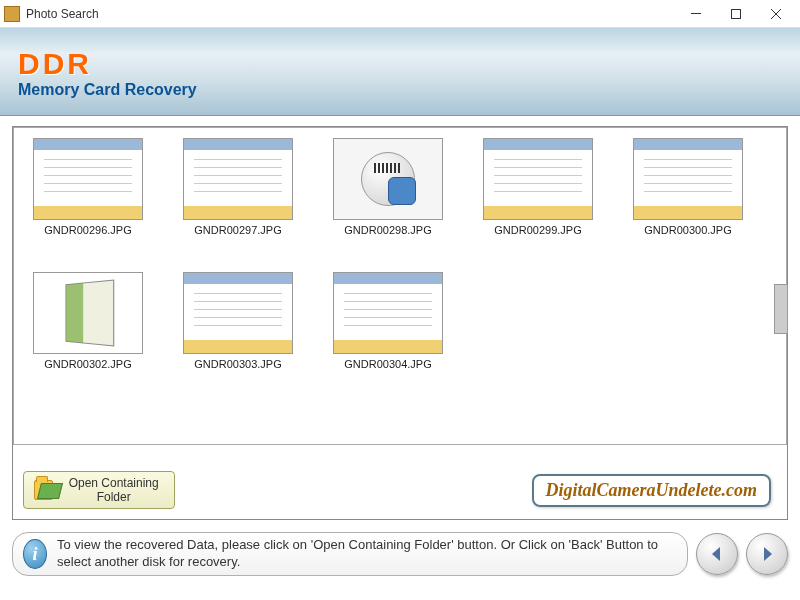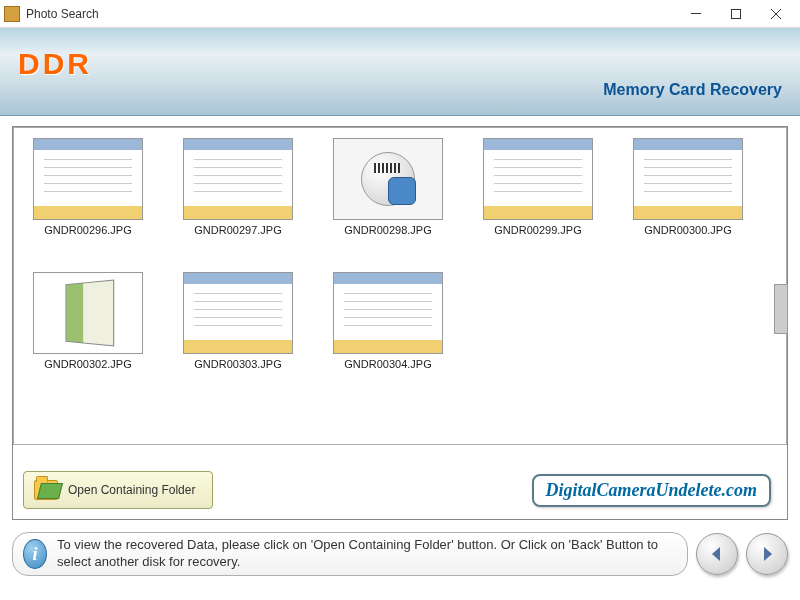--- a/index.html
+++ b/index.html
@@ -11,49 +11,49 @@
 .titlebar .win-btn { width: 40px; height: 24px; display: flex; align-items: center; justify-content: center; font-size: 12px; color: #333; }
 
 .header {
   height: 88px;
   background: linear-gradient(180deg, #b9d5e3 0%, #e8f0f4 30%, #d0e0e8 60%, #a8c4d4 100%);
   padding: 19px 18px;
   border-bottom: 1px solid #7a9aad;
   position: relative;
 }
 .header .logo { font-family: Arial, sans-serif; font-size: 30px; font-weight: 900; color: #ff6600; letter-spacing: 3px; text-shadow: 1px 1px 0 #fff; }
-.header .subtitle { font-size: 16px; color: #0b5394; font-weight: 600; margin-top: 0px; text-align: right; }
+.header .subtitle { font-size: 16px; color: #0b5394; font-weight: 600; margin-top: 0px; }
 
 .content-frame { margin: 10px 12px 6px 12px; border: 1px solid #888; height: 394px; padding: 0; position: relative; }
 .thumb-area { border: 1px solid #aaa; height: 318px; overflow-y: auto; padding: 10px 14px; }
 .thumb-grid { display: flex; flex-wrap: wrap; gap: 8px 30px; }
 .thumb-item { width: 120px; display: flex; flex-direction: column; align-items: center; }
 .thumb-img { width: 110px; height: 82px; border: 1px solid #999; background: #f5f5f5; display: flex; align-items: center; justify-content: center; position: relative; overflow: hidden; }
 .thumb-img .fake { width: 100%; height: 100%; background: linear-gradient(180deg,#9bb8d8 0%, #9bb8d8 14%, #fff 14%, #fff 84%, #f0d070 84%, #f0d070 100%); position: relative; }
 .thumb-img .fake::before { content: ""; position: absolute; left: 10px; right: 10px; top: 20px; bottom: 20px; background: repeating-linear-gradient(180deg,#ccc 0 1px, transparent 1px 8px); }
 .thumb-item .fname { font-size: 11px; margin-top: 4px; color: #222; text-align: center; }
 .thumb-row-gap { width: 100%; height: 20px; }
 
 .open-btn {
   position: absolute; left: 10px; bottom: 10px;
-  height: 38px; width: 190px;
+  height: 38px; width: 152px;
   border: 1px solid #a0a060; border-radius: 4px;
   background: linear-gradient(180deg, #fafae0, #ecebc6);
   display: flex; align-items: center; padding: 0 10px; gap: 10px;
   font-size: 12px; color: #333; cursor: pointer;
 }
 .open-btn .folder-icon { width: 24px; height: 20px; background: #f7c948; border-radius: 2px; position: relative; border: 1px solid #c89020; }
 .open-btn .folder-icon::before { content: ""; position: absolute; top: -5px; left: 1px; width: 10px; height: 5px; background: #f7c948; border: 1px solid #c89020; border-bottom: none; border-radius: 2px 2px 0 0; }
 .open-btn .folder-icon::after { content: ""; position: absolute; left: 4px; top: 2px; width: 20px; height: 14px; background: #6ab04c; border: 1px solid #4a8030; transform: skewX(-14deg); }
 
 .watermark {
   position: absolute; right: 16px; bottom: 12px;
   border: 2px solid #5a7a8a; border-radius: 8px;
   padding: 4px 12px;
-  font-family: "Comic Sans MS", cursive; font-size: 18px; color: #0369a1;
+  font-family: "Comic Sans MS", cursive; font-size: 18px; color: #a16207;
   font-style: italic; font-weight: bold;
   background: rgba(255,255,255,0.6);
   box-shadow: 1px 1px 3px rgba(0,0,0,0.2);
 }
 
 .footer { display: flex; align-items: center; padding: 6px 12px 8px 12px; gap: 8px; }
 .info-row {
   flex: 1; display: flex; align-items: center; gap: 10px;
   border: 1px solid #b0b0b0; border-radius: 16px; padding: 4px 10px;
   background: linear-gradient(180deg,#fff,#f2f2f2);

